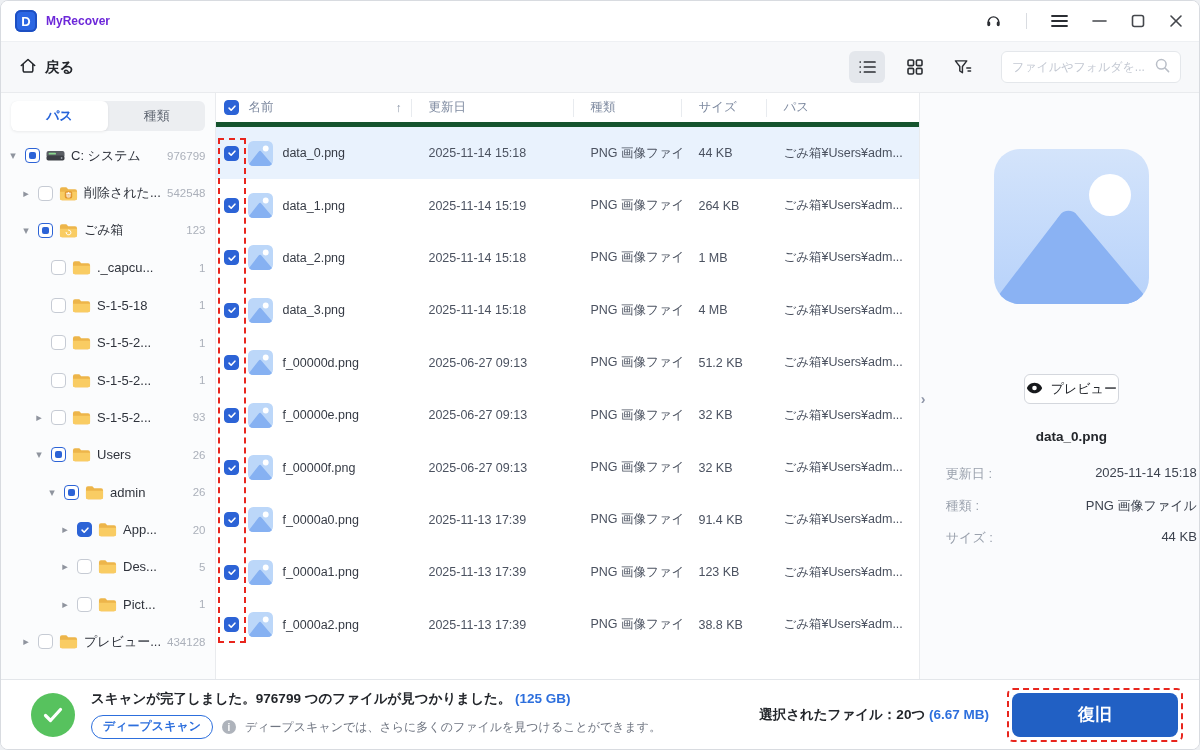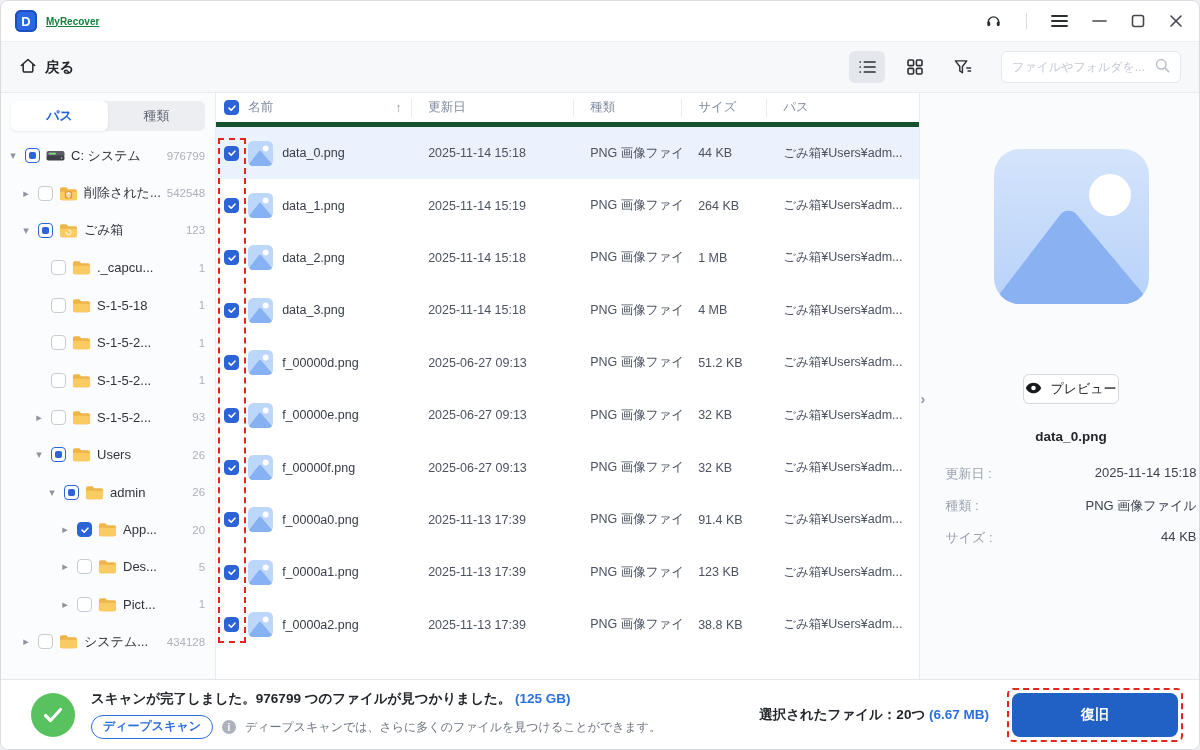--- a/index.html
+++ b/index.html
@@ -4,21 +4,21 @@
 <style>
   * { margin:0; padding:0; box-sizing:border-box; }
   html,body { width:1200px; height:750px; }
   body { font-family:"Liberation Sans","DejaVu Sans",sans-serif; background:#eef0f3; }
   .window { width:1200px; height:750px; background:#fff; border:1px solid #d8dbe0; border-radius:8px; overflow:hidden; display:flex; flex-direction:column; }
 
   
   .titlebar { height:40px; display:flex; align-items:center; justify-content:space-between; padding:0 16px 0 14px; background:#fff; }
   .brand { display:flex; align-items:center; gap:9px; }
   .logo-box { width:22px; height:22px; border-radius:6px; background:#2b66e3; box-shadow:inset 0 0 0 2px #1d4fc2; color:#fff; font-weight:700; font-size:13px; display:flex; align-items:center; justify-content:center; }
-  .app-title { font-size:10px; font-weight:700; color:#15803d;text-decoration:underline; }
+  .app-title { font-size:12px; font-weight:700; color:#6d28d9; }
   .tb-icons { display:flex; align-items:center; gap:24px; }
   .tb-icons svg { display:block; }
   .tb-divider { width:1px; height:16px; background:#d9dce1; }
 
   
   .toolbar { height:52px; background:#f7f8fa; border-top:1px solid #eef0f3; border-bottom:1px solid #e9ebee; display:flex; align-items:center; justify-content:space-between; padding:0 18px; }
   .back { display:flex; align-items:center; gap:8px; font-size:14.5px; font-weight:700; color:#23262b; cursor:default; }
   .tool-right { display:flex; align-items:center; gap:12px; }
   .viewbtn { width:36px; height:32px; border-radius:6px; display:flex; align-items:center; justify-content:center; }
   .viewbtn.active { background:#e4e7ec; }
@@ -82,21 +82,21 @@
   .scan-line1 { font-size:13.5px; font-weight:700; color:#23262b; }
   .scan-size { color:#2d6fdd; }
   .scan-line2 { margin-top:7px; display:flex; align-items:center; gap:9px; }
   .deepbtn { border:1px solid #2d6fdd; color:#2d6fdd; background:#fff; font-size:12px; border-radius:14px; padding:2px 11px 3px; font-weight:600; font-family:inherit; }
   .info-icon { width:14px; height:14px; border-radius:50%; background:#aeb3bb; color:#fff; font-size:10px; display:flex; align-items:center; justify-content:center; font-weight:700; flex:none; }
   .hint { font-size:12px; color:#707682; }
   .sb-right { display:flex; align-items:center; gap:18px; }
   .sel-text { font-size:13.5px; font-weight:700; color:#23262b; }
   .sel-size { color:#2d6fdd; }
   .recover-wrap { border:2px dashed #e8251d; border-radius:6px; padding:3px; }
-  .recover-btn { width:166px; height:44px; background:#2160c4; color:#fff; font-size:14px; font-weight:700; border:none; border-radius:8px; font-family:inherit; cursor:default; }
+  .recover-btn { width:166px; height:44px; background:#2160c4; color:#fff; font-size:17px; font-weight:700; border:none; border-radius:8px; font-family:inherit; cursor:default; }
 </style>
 </head>
 <body>
 
 <div class="window">
 
   <div class="titlebar">
     <div class="brand">
       <div class="logo-box">D</div>
       <div class="app-title">MyRecover</div>
@@ -376,21 +376,21 @@
           </div>
           <div class="tree-row" style="padding-left: 19px;">
             <span class="arrow">▸</span>
             <span class="cb"></span>
             <span class="ticon">
               <svg width="19" height="15" viewBox="0 0 20 15.5">
                 <path d="M1 3.4 a2.1 2.1 0 0 1 2.1-2.1 h4.6 l2 2.1 h7.2 a2.1 2.1 0 0 1 2.1 2.1 v7.2 a2.1 2.1 0 0 1-2.1 2.1 H3.1 A2.1 2.1 0 0 1 1 12.7 Z" fill="#edb54a"></path>
                 <path d="M1 5.9 h18 v6.8 a2.1 2.1 0 0 1-2.1 2.1 H3.1 A2.1 2.1 0 0 1 1 12.7 Z" fill="#f9cc63"></path>
               </svg>
             </span>
-            <span class="tlabel">システム...</span>
+            <span class="tlabel">プレビュー...</span>
             <span class="tcount">434128</span>
           </div>
         </div>
     </div>
 
     <div class="tablewrap">
       <div class="thead">
         <div class="th th-name">
           <span class="cb cb-on">
             <svg width="10" height="10" viewBox="0 0 12 12">

